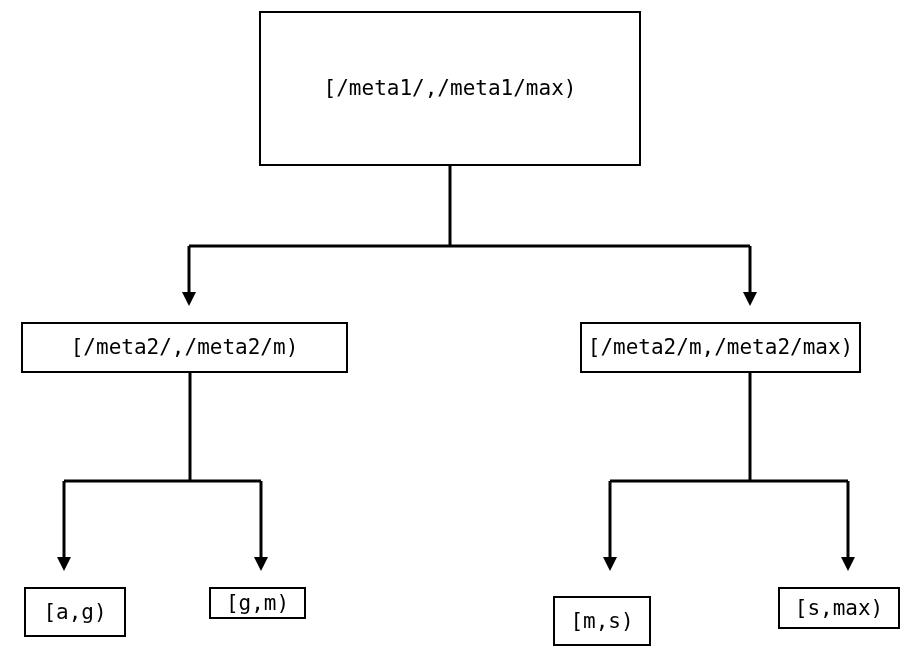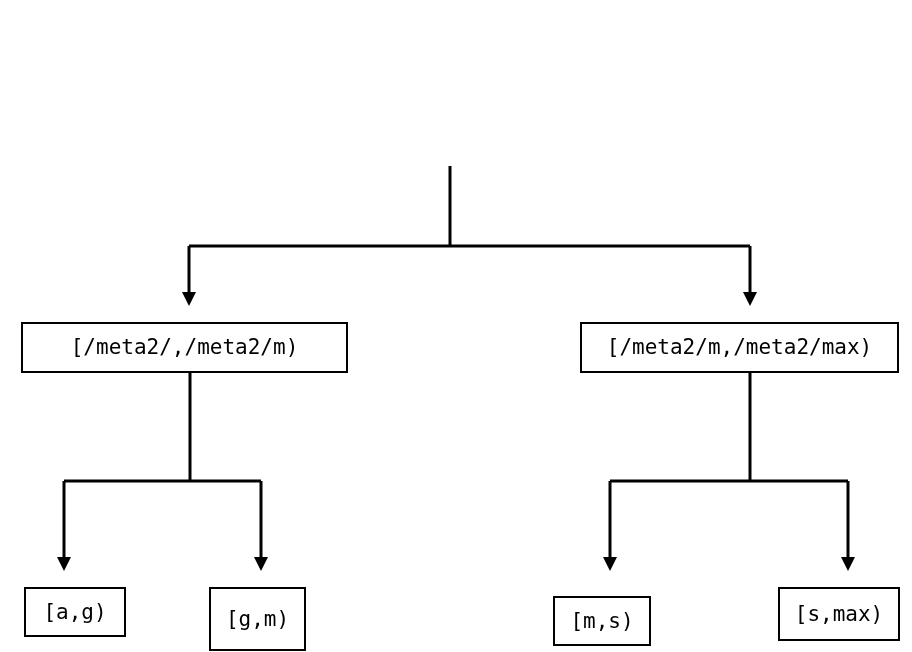--- a/index.html
+++ b/index.html
@@ -69,38 +69,41 @@
     <polygon points="254,557 268,557 261,571" fill="#000000"></polygon>
 
     <path d="M 750 373 L 750 481" stroke="#000000" stroke-width="3" fill="none"></path>
     <path d="M 610 481 L 848 481" stroke="#000000" stroke-width="3" fill="none"></path>
     <path d="M 610 481 L 610 557" stroke="#000000" stroke-width="3" fill="none"></path>
     <polygon points="603,557 617,557 610,571" fill="#000000"></polygon>
     <path d="M 848 481 L 848 557" stroke="#000000" stroke-width="3" fill="none"></path>
     <polygon points="841,557 855,557 848,571" fill="#000000"></polygon>
   </svg>
 
+  <div class="node node-root" style="left:259px; top:11px; width:382px; height:155px;">
+    <span class="node-label">[/meta1/,/meta1/max)</span>
+  </div>
 
   <div class="node node-mid" style="left:21px; top:322px; width:327px; height:51px;">
     <span class="node-label">[/meta2/,/meta2/m)</span>
   </div>
 
-  <div class="node node-mid" style="left:580px; top:322px; width:319px; height:51px;">
+  <div class="node node-mid" style="left:580px; top:322px; width:281px; height:51px;">
     <span class="node-label">[/meta2/m,/meta2/max)</span>
   </div>
 
   <div class="node node-leaf" style="left:24px; top:587px; width:102px; height:50px;">
     <span class="node-label">[a,g)</span>
   </div>
 
-  <div class="node node-leaf" style="left:209px; top:587px; width:97px; height:64px;">
+  <div class="node node-leaf" style="left:209px; top:587px; width:97px; height:32px;">
     <span class="node-label">[g,m)</span>
   </div>
 
   <div class="node node-leaf" style="left:553px; top:596px; width:98px; height:50px;">
     <span class="node-label">[m,s)</span>
   </div>
 
-  <div class="node node-leaf" style="left:778px; top:587px; width:122px; height:54px;">
+  <div class="node node-leaf" style="left:778px; top:587px; width:122px; height:42px;">
     <span class="node-label">[s,max)</span>
   </div>
 
 </div>
 
 </body></html>

